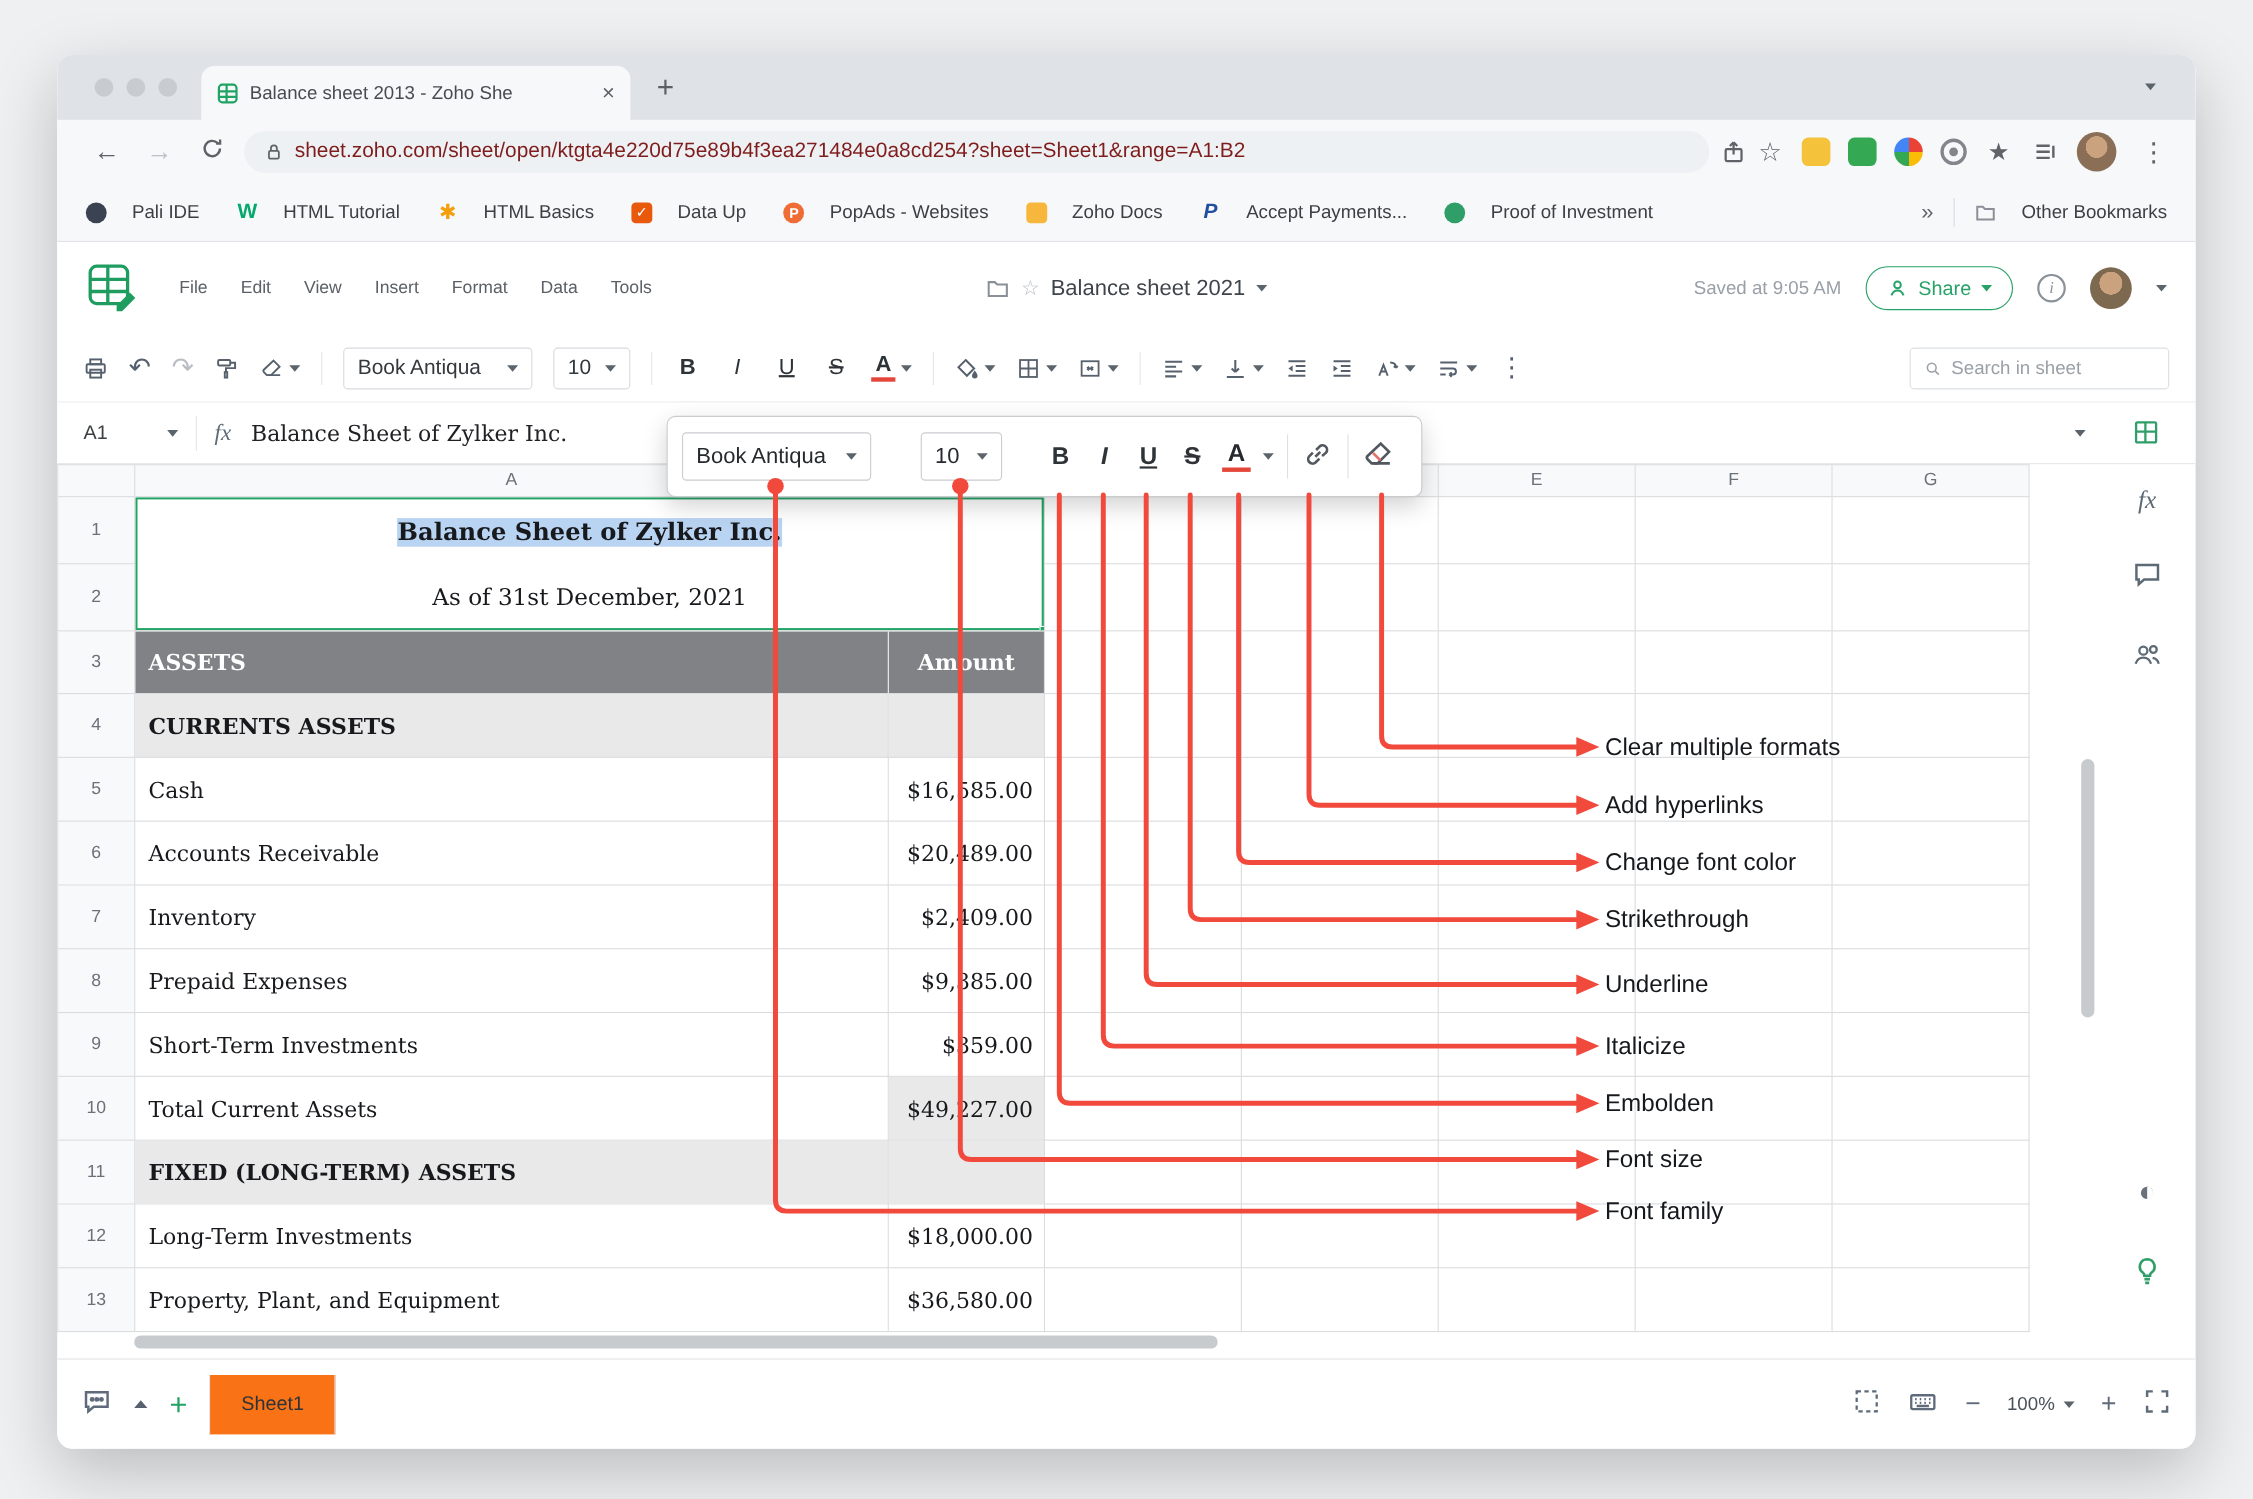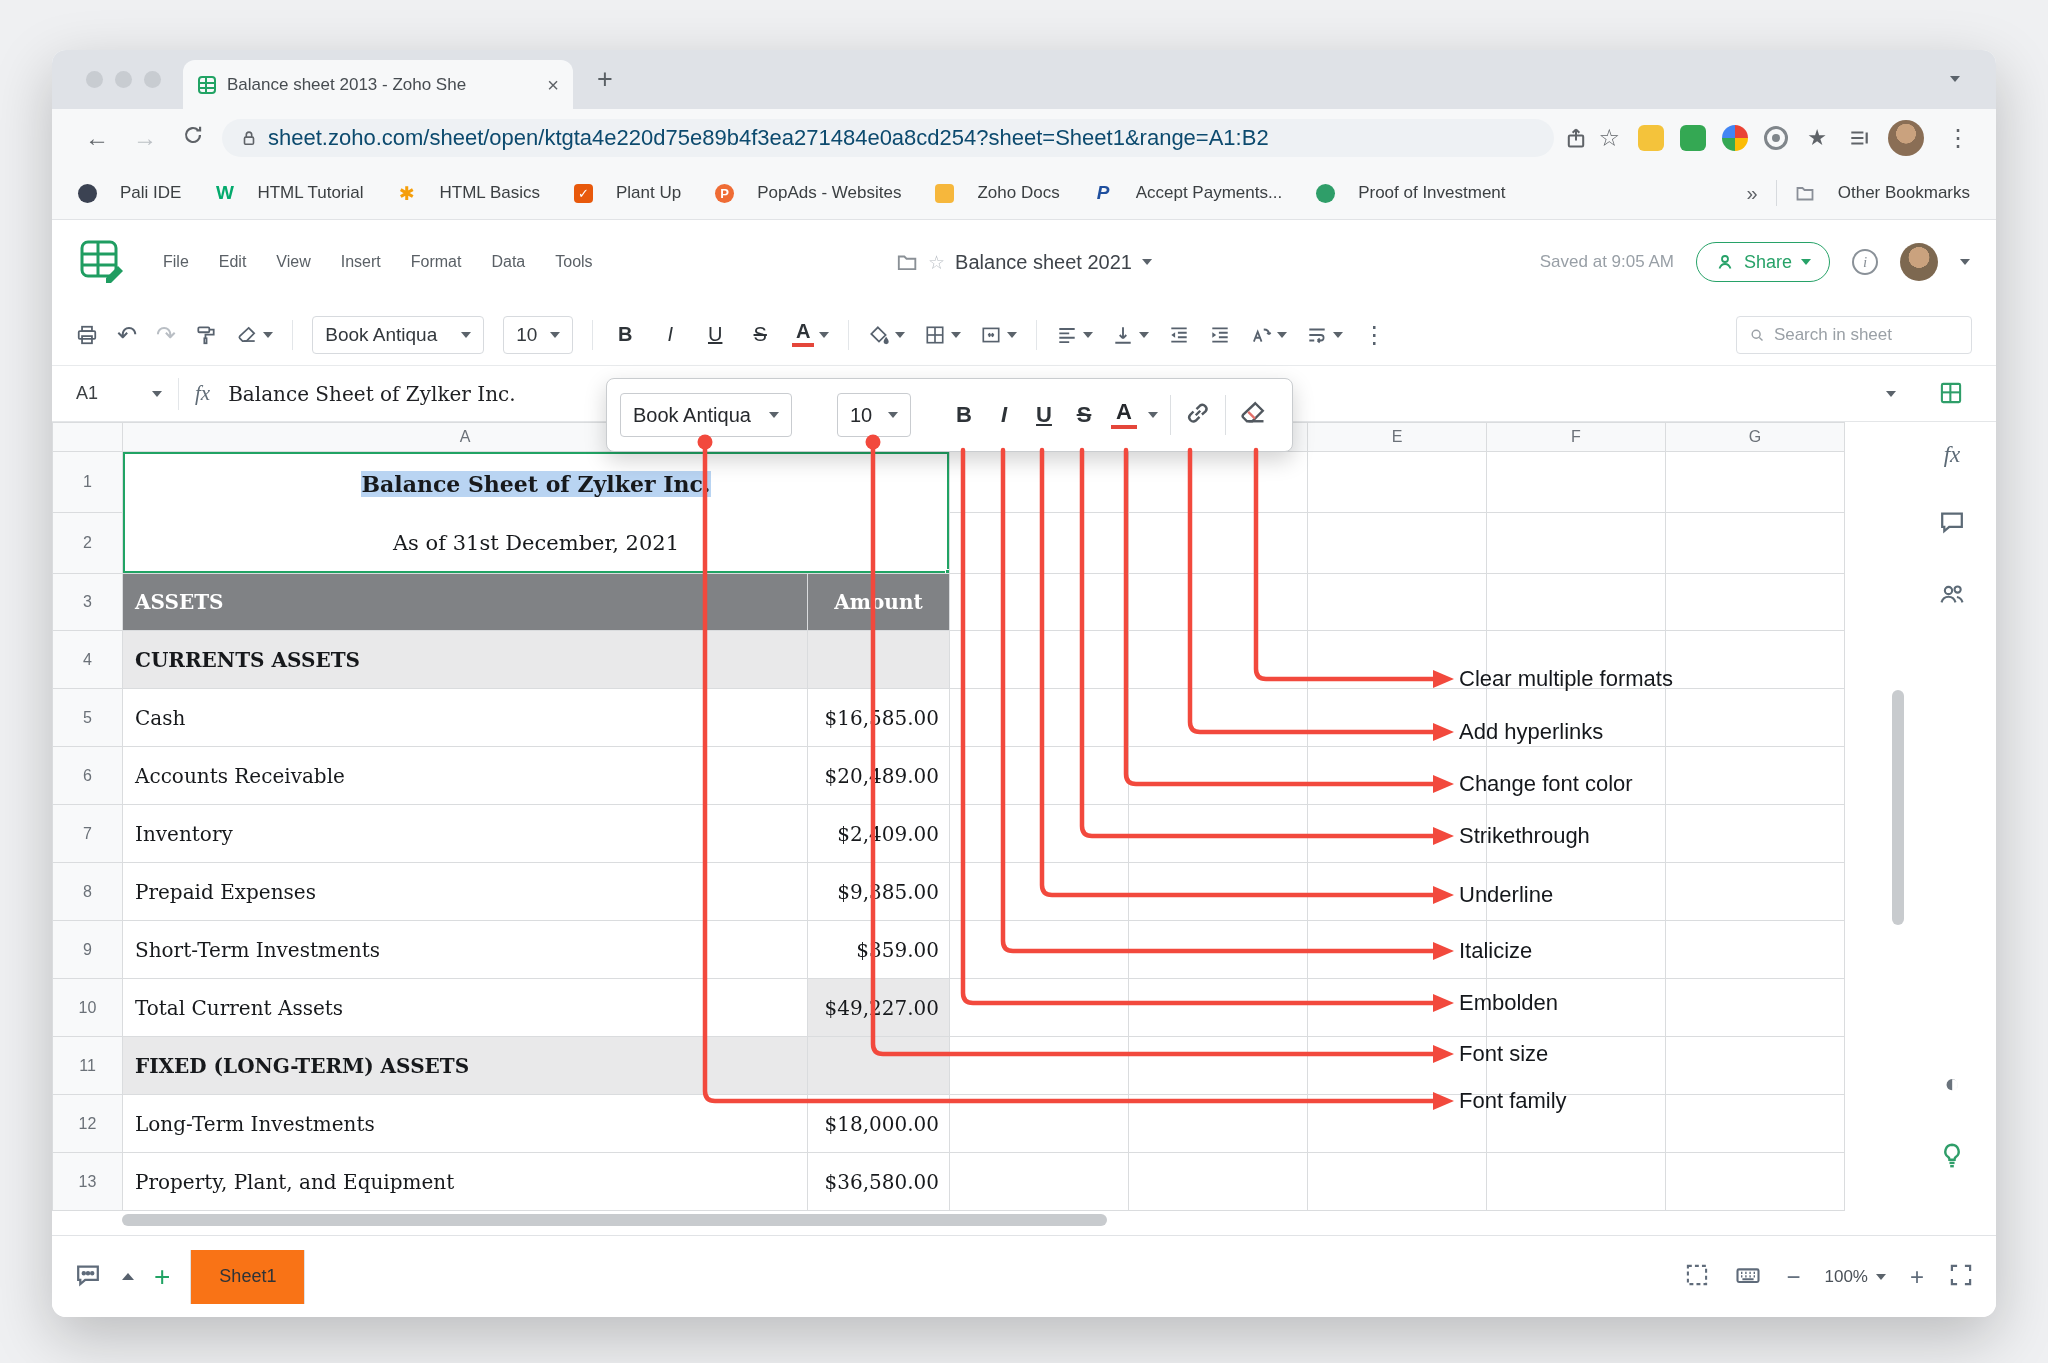--- a/index.html
+++ b/index.html
@@ -14,21 +14,21 @@
   .tab{position:absolute;left:131px;top:10px;width:390px;height:49px;background:#f7f8f9;border-radius:12px 12px 0 0;display:flex;align-items:center;padding:0 14px;gap:10px}
   .tab-title{flex:1;font-size:17px;color:#474c51;white-space:nowrap;overflow:hidden}
   .tab-close{font-size:20px;color:#5f6368;line-height:1}
   .newtab{position:absolute;left:545px;top:14px;font-size:27px;color:#5a6065}
   .tabchev{position:absolute;right:36px;top:26px}
 
   .urlrow{position:absolute;left:0;top:59px;width:100%;height:58px;background:#f7f8f9;display:flex;align-items:center;padding:0 26px;gap:10px}
   .navbtn{width:38px;text-align:center;font-size:24px;color:#5f6368}
   .navbtn.dis{color:#bcc0c5}
   .omni{flex:1;height:38px;background:#eef1f4;border-radius:19px;display:flex;align-items:center;padding:0 18px;gap:10px;min-width:0}
-  .urltxt{font-size:22px;color:#0c4a6e;white-space:nowrap;overflow:hidden;text-overflow:ellipsis}
+  .urltxt{font-size:19px;color:#7f1d1d;white-space:nowrap;overflow:hidden;text-overflow:ellipsis}
   .uicon{color:#5f6368;display:flex;align-items:center}
   .stargl{font-size:24px;color:#5f6368}
   .extgrp{display:flex;align-items:center;gap:16px;margin-left:8px}
   .ext{width:26px;height:26px;border-radius:6px;display:flex;align-items:center;justify-content:center}
   .ext.note{background:#f4c33b}
   .ext.grid{background:#34a853}
   .ext.pin{border-radius:50%;background:conic-gradient(#ea4335 0 25%,#fbbc05 0 50%,#34a853 0 75%,#4285f4 0)}
   .ext.ring{border:3px solid #80868b;border-radius:50%;width:24px;height:24px;position:relative}
   .ext.ring::after{content:"";position:absolute;left:50%;top:50%;width:8px;height:8px;margin:-4px 0 0 -4px;border-radius:50%;background:#80868b}
   .ext.dark{color:#5f6368;font-size:22px}
@@ -218,21 +218,21 @@
     <span class="bm">
           <span class="fav w3">W</span>
           <span>HTML Tutorial</span>
         </span>
     <span class="bm">
           <span class="fav basics">✱</span>
           <span>HTML Basics</span>
         </span>
     <span class="bm">
           <span class="fav signup">✓</span>
-          <span>Plant Up</span>
+          <span>Data Up</span>
         </span>
     <span class="bm">
           <span class="fav popads">P</span>
           <span>PopAds - Websites</span>
         </span>
     <span class="bm">
           <span class="fav zdocs"></span>
           <span>Zoho Docs</span>
         </span>
     <span class="bm">

